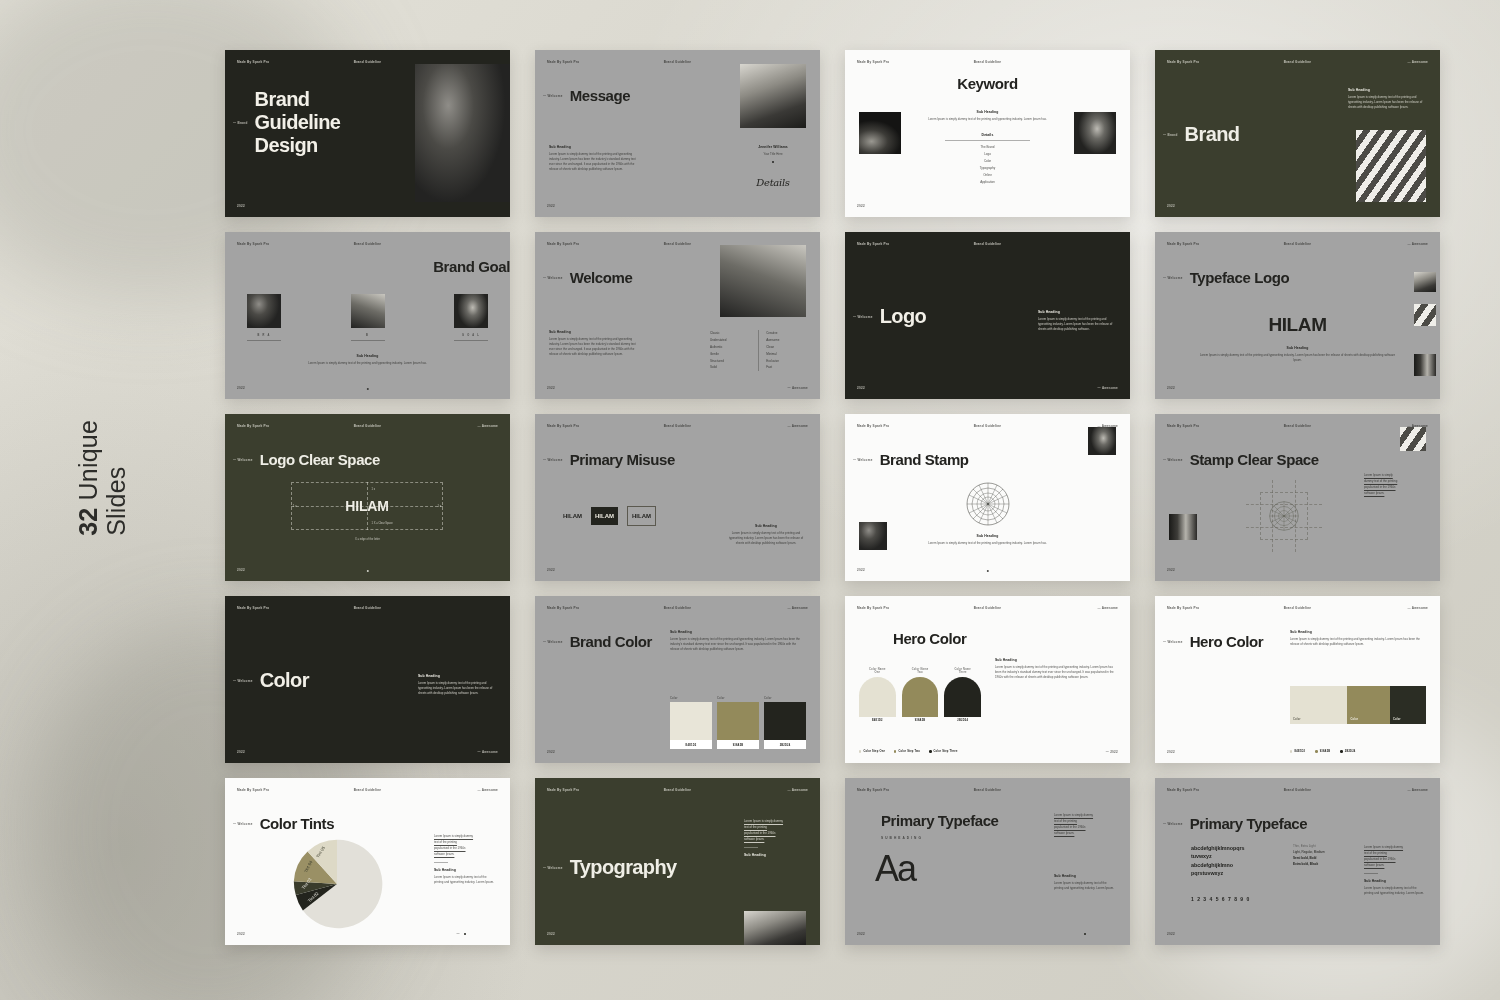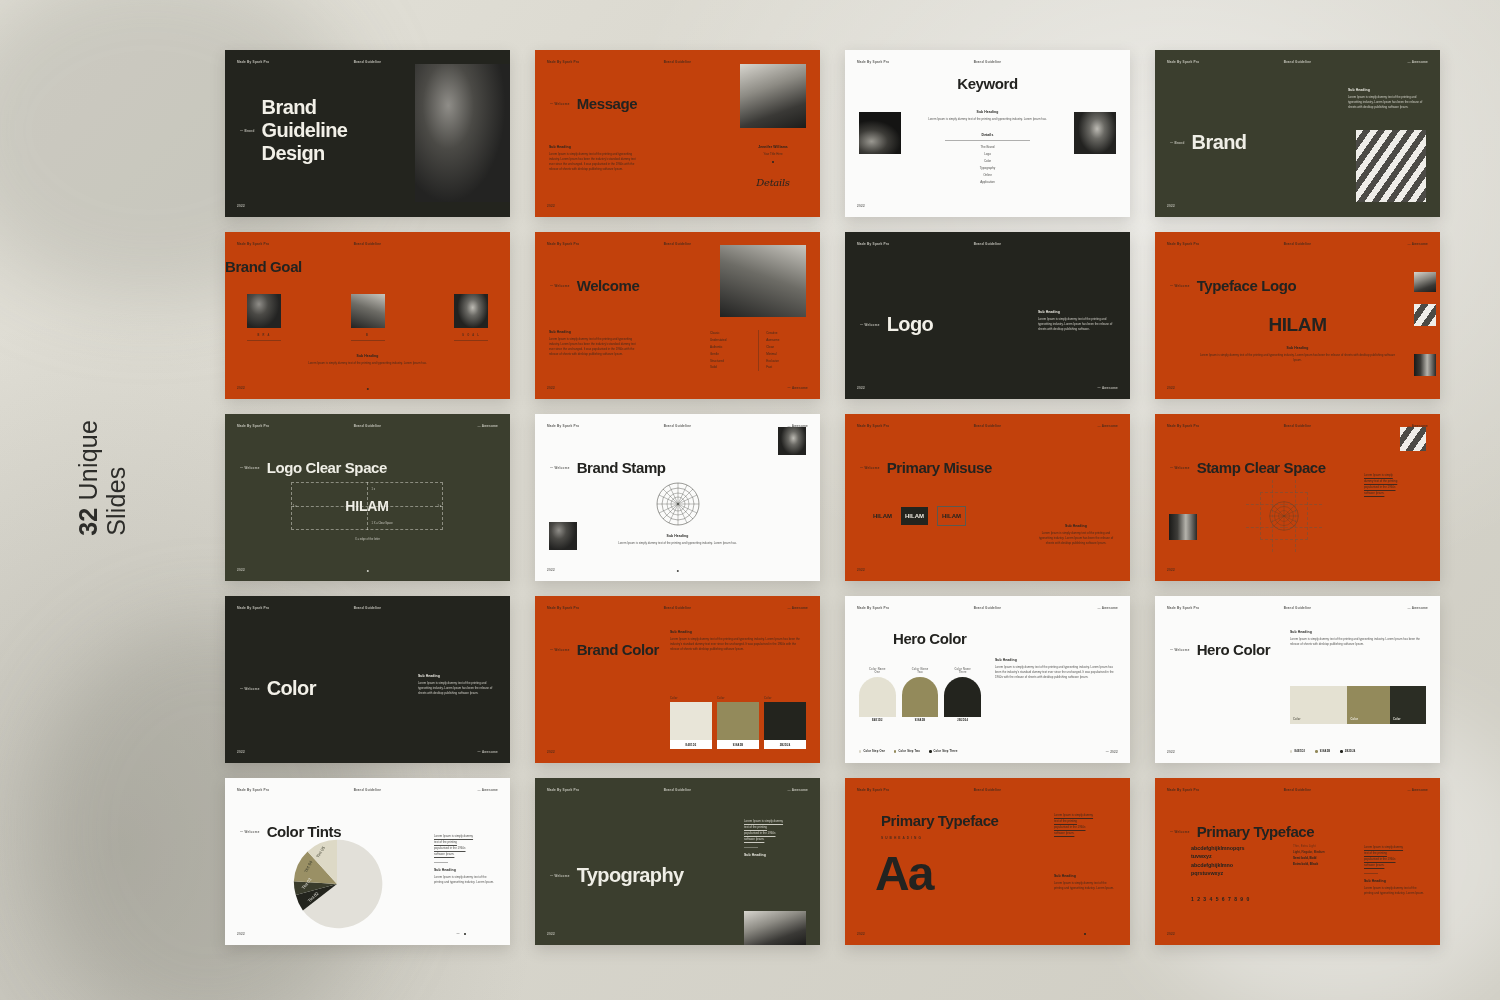--- a/index.html
+++ b/index.html
@@ -39,40 +39,40 @@
     grid-template-columns:repeat(4, 285px);
     grid-column-gap:25px;
     grid-row-gap:15px;
   }
   .slide{
     position:relative;width:285px;height:167px;
     overflow:hidden;
     box-shadow:0 5px 14px rgba(60,58,50,.18);
     font-size:3.1px;
   }
-  .s-cream{background:#c2410c;color:#232320;}
+  .s-cream{background:#a3a3a3;color:#232320;}
   .s-white{background:#fbfbfa;color:#232320;}
   .s-dark{background:#23241e;color:#f2f0e8;}
   .s-olive{background:#3b3e2e;color:#efeee6;}
 
   
   .hdr{position:absolute;top:10px;left:12px;right:12px;height:5px;}
   .hdr span{position:absolute;font-size:3.1px;letter-spacing:.25px;font-weight:bold;opacity:.75;white-space:nowrap;}
   .hdr .h-l{left:0;}
   .hdr .h-c{left:50%;transform:translateX(-50%);}
   .hdr .h-r{right:0;}
   .hdr .h-r:before{content:"— ";opacity:.8;}
   .foot-year{position:absolute;left:12px;bottom:9px;font-size:3px;font-weight:bold;opacity:.7;letter-spacing:.3px;}
   .foot-dot{position:absolute;left:50%;bottom:9px;transform:translateX(-50%);width:2.4px;height:2.4px;border-radius:50%;background:currentColor;opacity:.85;}
   .foot-right{position:absolute;right:12px;bottom:9px;font-size:3px;font-weight:bold;opacity:.7;letter-spacing:.3px;}
   .foot-right:before{content:"— ";}
 
   .eyebrow{display:inline-block;vertical-align:middle;font-size:3px;font-weight:bold;letter-spacing:.3px;opacity:.7;margin-right:7px;white-space:nowrap;}
   .eyebrow:before{content:"—  ";}
-  .title-row{position:absolute;left:15px;display:flex;align-items:center;margin-top:8px;}
+  .title-row{position:absolute;left:8px;display:flex;align-items:center;}
   .t-big{font-size:15px;font-weight:bold;letter-spacing:-.4px;line-height:1.18;}
   .t-hero{font-size:20px;font-weight:bold;letter-spacing:-.6px;line-height:1.16;}
 
   .subhead{font-size:3.4px;font-weight:bold;letter-spacing:.1px;margin-bottom:3px;}
   .body-txt{font-size:2.9px;line-height:1.75;opacity:.78;}
 
   
   .photo{background:#2e2e2c;position:relative;overflow:hidden;}
   .ph-a{background:
       radial-gradient(60% 70% at 35% 30%, #8f8d88 0%, #4b4a46 45%, #232322 100%),
@@ -108,21 +108,21 @@
   .guide-lbl{position:absolute;font-size:2.6px;opacity:.75;}
 
   .tf-alpha{font-size:5.4px;font-weight:bold;line-height:1.55;letter-spacing:-.05px;}
   .tf-nums{font-size:5px;font-weight:bold;letter-spacing:1px;}
   .wt{font-size:3.1px;line-height:1.9;}
   .wt .w1{font-weight:300;opacity:.55;}
   .wt .w2{font-weight:400;}
   .wt .w3{font-weight:600;}
   .wt .w4{font-weight:800;}
 
-  .aa{font-size:48px;font-weight:bold;letter-spacing:-2px;line-height:.92;}
+  .aa{font-size:36px;font-weight:normal;letter-spacing:-2px;line-height:.92;}
 
   .lnk{font-size:2.9px;line-height:2.1;opacity:.8;text-decoration:underline;text-underline-offset:1.5px;}
 </style>
 </head>
 <body>
 
 <div class="bg-wash"></div>
 <div class="bg-blob blob1"></div>
 <div class="bg-blob blob2"></div>
 <div class="bg-blob blob3"></div>
@@ -212,21 +212,21 @@
     </div>
     <div class="photo ph-c" style="position:absolute;right:14px;top:80px;width:70px;height:72px;"></div>
     <div class="foot-year">2022</div>
   </div>
 
   <div class="slide s-cream">
     <div class="hdr">
       <span class="h-l">Made By Spark Pro</span>
       <span class="h-c">Brand Guideline</span>
     </div>
-    <div style="position:absolute;left:0;right:0;top:26px;text-align:left;">
+    <div style="position:absolute;left:0;right:0;top:26px;text-align:right;">
       <span class="t-big">Brand Goal</span>
     </div>
     <div style="position:absolute;left:22px;right:22px;top:62px;display:flex;justify-content:space-between;">
       <div style="text-align:center;">
         <div class="photo ph-a" style="width:34px;height:34px;"></div>
         <div class="swatch-cap" style="margin-top:6px;letter-spacing:1.2px;opacity:.7;">B R A</div>
         <div class="rule" style="margin-top:3px;"></div>
       </div>
       <div style="text-align:center;">
         <div class="photo ph-e" style="width:34px;height:34px;"></div>
@@ -338,20 +338,42 @@
       <div class="guide" style="top:0;bottom:0;left:50%;border:0;border-left:.5px dashed rgba(238,237,228,.45);"></div>
       <div style="position:absolute;inset:0;display:flex;align-items:center;justify-content:center;font-size:14px;font-weight:bold;letter-spacing:-.2px;">HILAM</div>
       <div class="guide-lbl" style="left:53%;top:6px;">1 x</div>
       <div class="guide-lbl" style="left:2px;top:47%;">1 x</div>
       <div class="guide-lbl" style="right:2px;top:47%;">1 x</div>
       <div class="guide-lbl" style="left:53%;bottom:5px;">1 X = Clear Space</div>
     </div>
     <div style="position:absolute;left:0;right:0;top:124px;text-align:center;font-size:2.7px;opacity:.7;">X = edge of the letter</div>
     <div class="foot-year">2022</div>
     <div class="foot-dot"></div>
+  </div>
+
+  <div class="slide s-cream">
+    <div class="hdr">
+      <span class="h-l">Made By Spark Pro</span>
+      <span class="h-c">Brand Guideline</span>
+      <span class="h-r">Awesome</span>
+    </div>
+    <div class="title-row" style="top:37px;">
+      <span class="eyebrow">Welcome</span>
+      <span class="t-big">Primary Misuse</span>
+    </div>
+    <div style="position:absolute;left:28px;top:92px;display:flex;align-items:center;gap:9px;">
+      <div style="font-size:6px;font-weight:bold;">HILAM</div>
+      <div style="background:#23241e;color:#ece9df;font-size:6px;font-weight:bold;padding:6px 4px;">HILAM</div>
+      <div style="border:.5px solid #5b594f;font-size:6px;font-weight:bold;padding:6px 4px;">HILAM</div>
+    </div>
+    <div style="position:absolute;right:14px;top:110px;width:80px;text-align:center;">
+      <div class="subhead">Sub Heading</div>
+      <div class="body-txt">Lorem Ipsum is simply dummy text of the printing and typesetting industry. Lorem Ipsum has been the release of sheets with desktop publishing software Ipsum.</div>
+    </div>
+    <div class="foot-year">2022</div>
   </div>
 
   <div class="slide s-white">
     <div class="hdr">
       <span class="h-l">Made By Spark Pro</span>
       <span class="h-c">Brand Guideline</span>
       <span class="h-r">Awesome</span>
     </div>
     <div class="title-row" style="top:37px;">
       <span class="eyebrow">Welcome</span>
@@ -374,42 +396,20 @@
         <line x1="13" y1="3" x2="31" y2="41"></line>
           <line x1="31" y1="3" x2="13" y2="41"></line>
       </g>
     </svg>
     <div style="position:absolute;left:70px;right:70px;top:120px;text-align:center;">
       <div class="subhead">Sub Heading</div>
       <div class="body-txt">Lorem Ipsum is simply dummy text of the printing and typesetting industry. Lorem Ipsum has.</div>
     </div>
     <div class="foot-year">2022</div>
     <div class="foot-dot"></div>
-  </div>
-
-  <div class="slide s-cream">
-    <div class="hdr">
-      <span class="h-l">Made By Spark Pro</span>
-      <span class="h-c">Brand Guideline</span>
-      <span class="h-r">Awesome</span>
-    </div>
-    <div class="title-row" style="top:37px;">
-      <span class="eyebrow">Welcome</span>
-      <span class="t-big">Primary Misuse</span>
-    </div>
-    <div style="position:absolute;left:28px;top:92px;display:flex;align-items:center;gap:9px;">
-      <div style="font-size:6px;font-weight:bold;">HILAM</div>
-      <div style="background:#23241e;color:#ece9df;font-size:6px;font-weight:bold;padding:6px 4px;">HILAM</div>
-      <div style="border:.5px solid #5b594f;font-size:6px;font-weight:bold;padding:6px 4px;">HILAM</div>
-    </div>
-    <div style="position:absolute;right:14px;top:110px;width:80px;text-align:center;">
-      <div class="subhead">Sub Heading</div>
-      <div class="body-txt">Lorem Ipsum is simply dummy text of the printing and typesetting industry. Lorem Ipsum has been the release of sheets with desktop publishing software Ipsum.</div>
-    </div>
-    <div class="foot-year">2022</div>
   </div>
 
   <div class="slide s-cream">
     <div class="hdr">
       <span class="h-l">Made By Spark Pro</span>
       <span class="h-c">Brand Guideline</span>
       <span class="h-r">Awesome</span>
     </div>
     <div class="title-row" style="top:37px;">
       <span class="eyebrow">Welcome</span>

